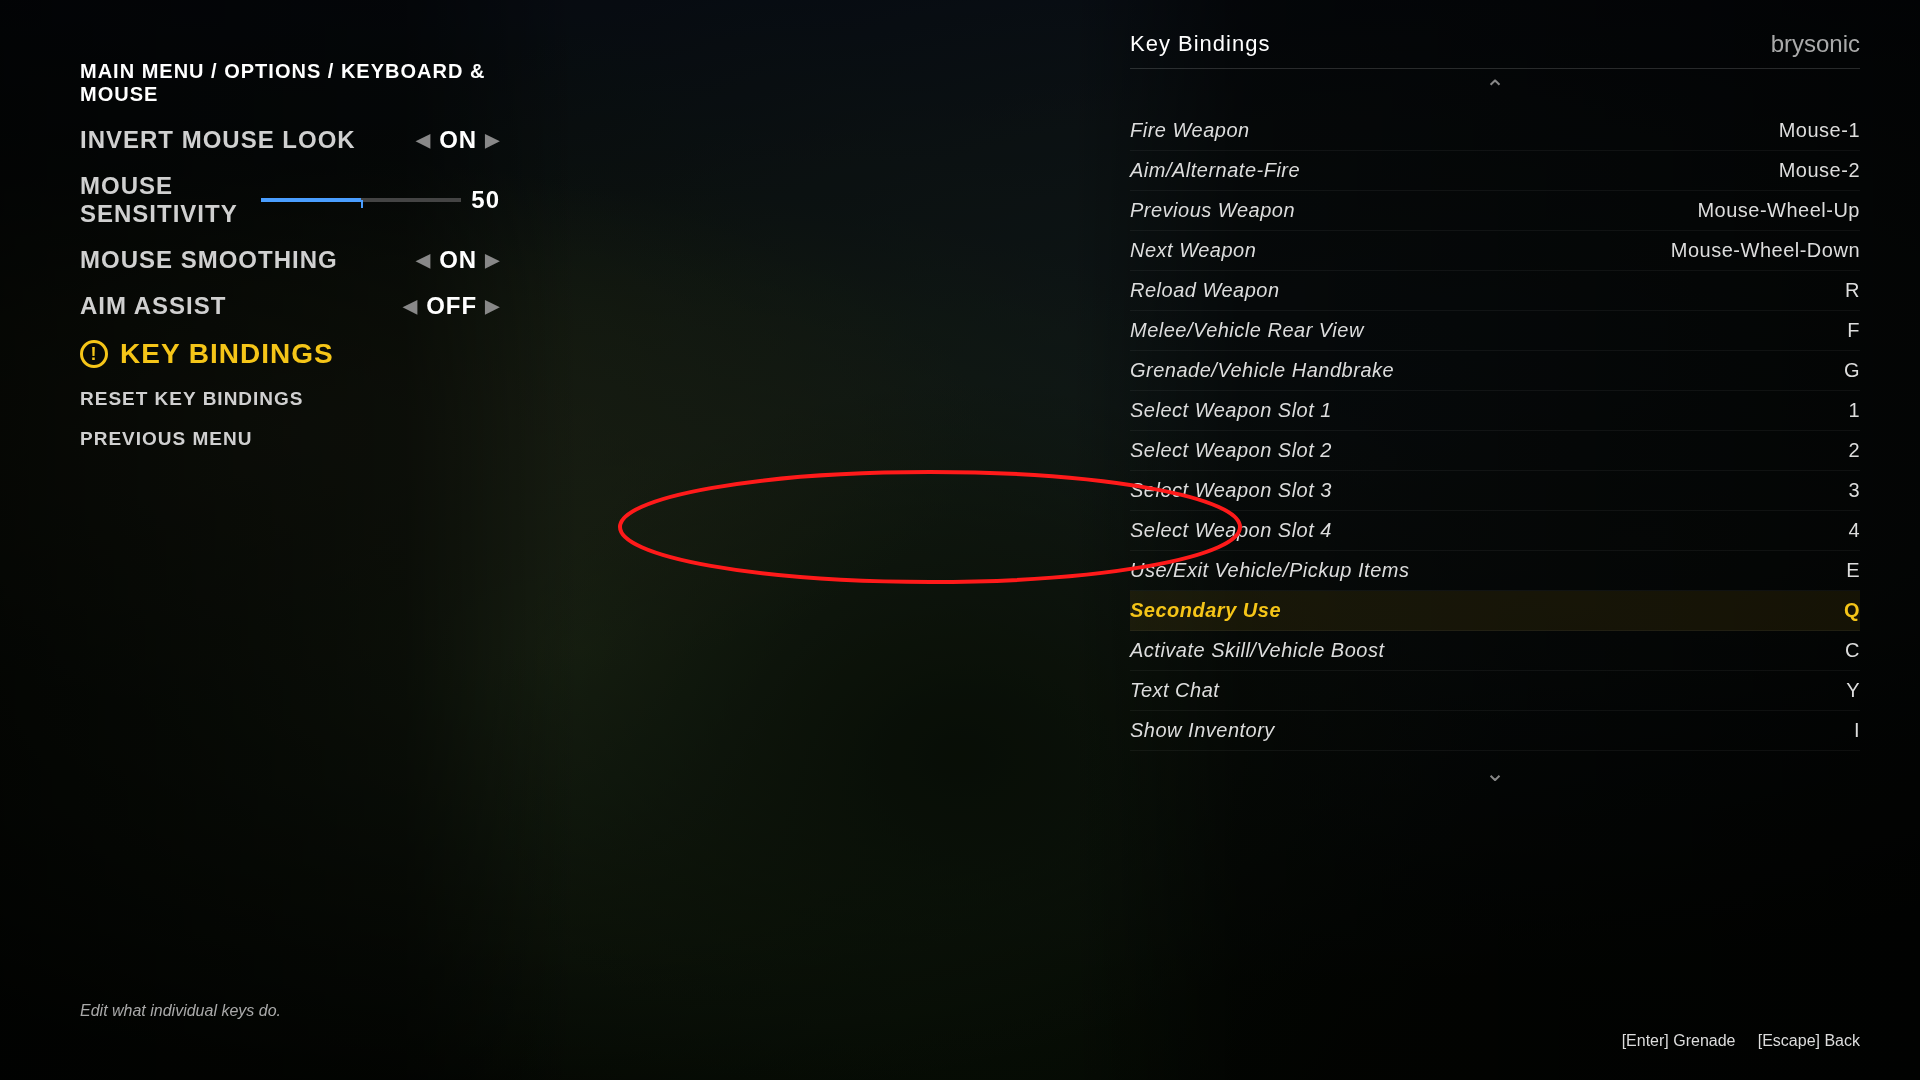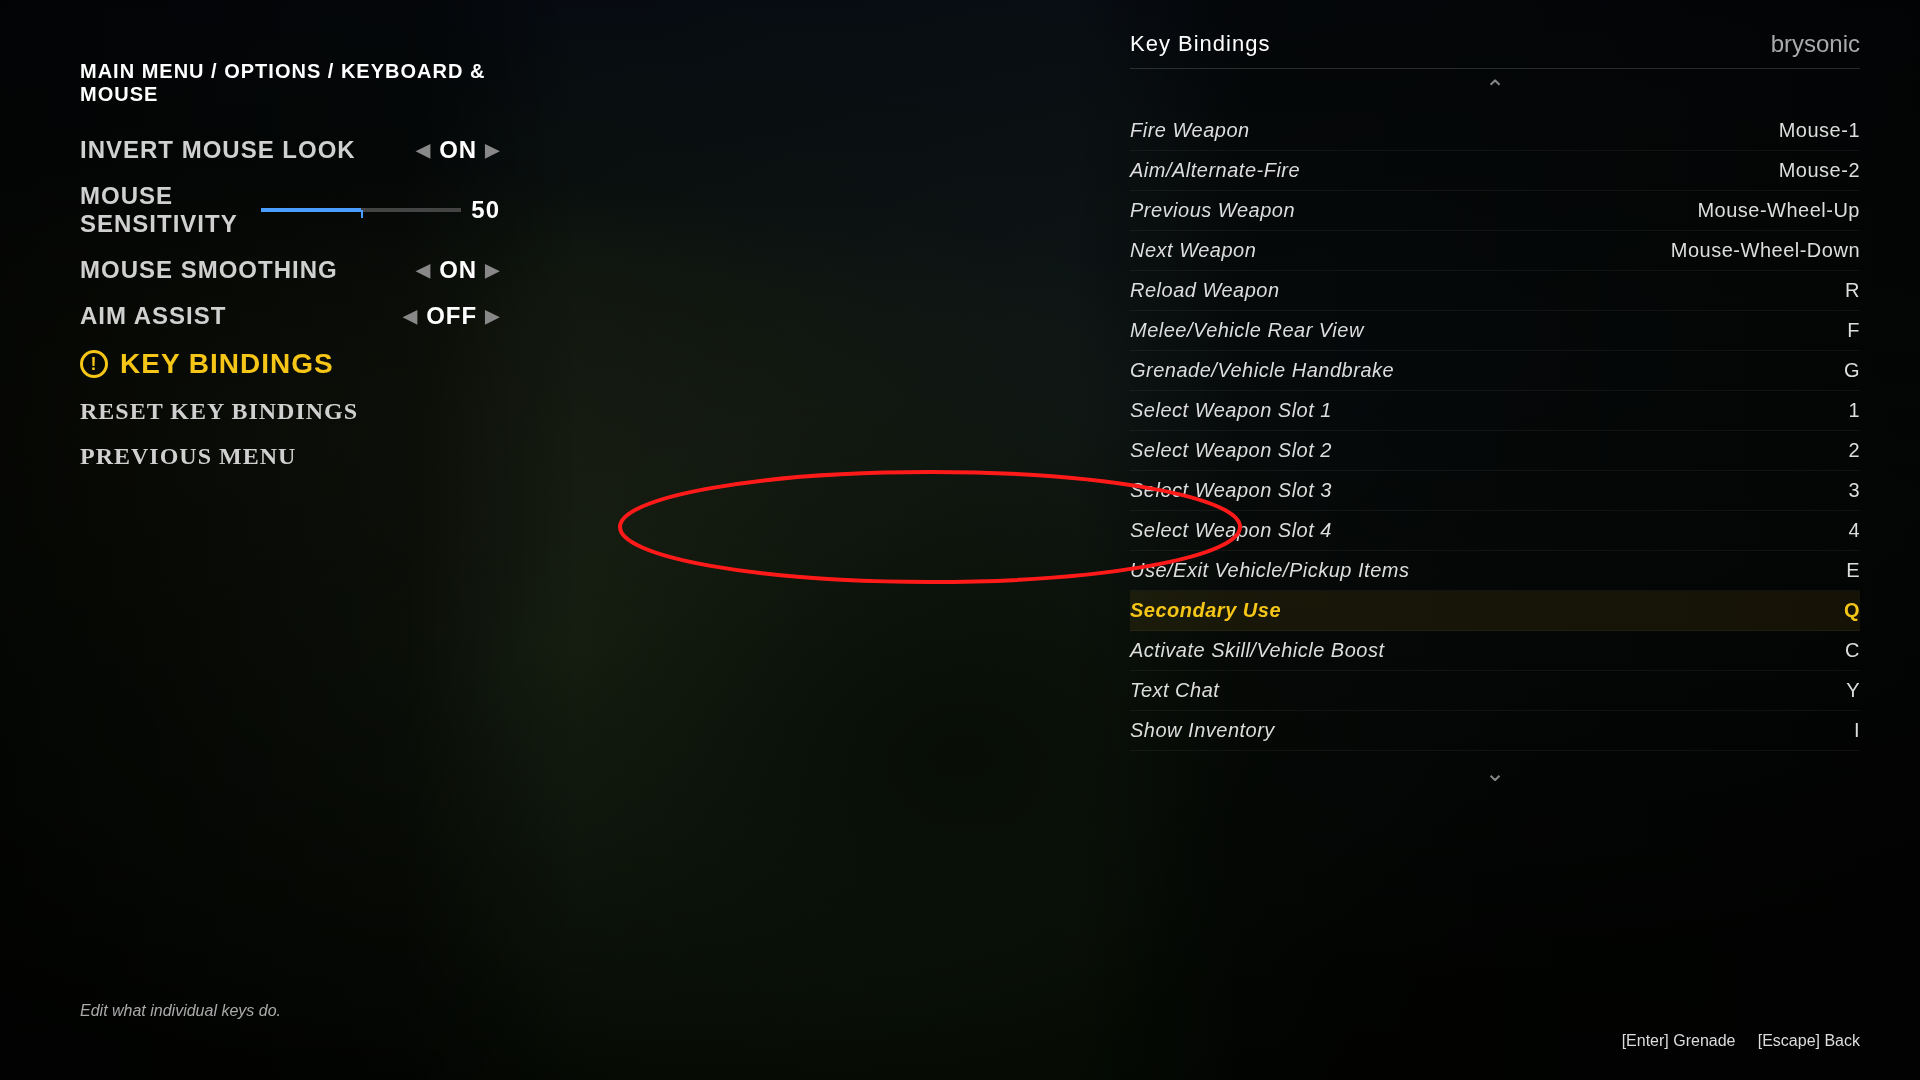--- a/index.html
+++ b/index.html
@@ -55,21 +55,21 @@
       padding: 60px 80px;
       background: linear-gradient(90deg, rgba(0,0,0,0.7) 0%, rgba(0,0,0,0.5) 70%, transparent 100%);
     }
 
     .breadcrumb {
       font-size: 20px;
       color: #ffffff;
       font-weight: bold;
       letter-spacing: 1px;
       text-transform: uppercase;
-      margin-bottom: 30px;
+      margin-bottom: 20px;
       font-family: 'Arial Narrow', Arial, sans-serif;
     }
 
     .menu-item {
       display: flex;
       align-items: center;
       justify-content: space-between;
       margin-bottom: 18px;
       color: #ffffff;
       font-size: 24px;
@@ -147,26 +147,25 @@
       font-size: 18px;
       font-weight: bold;
       color: #f5c518;
       flex-shrink: 0;
     }
 
     .reset-item, .prev-item {
       display: flex;
       margin-bottom: 18px;
       color: #d0d0d0;
-      font-size: 24px;
+      font-size: 19px;
       font-weight: bold;
       text-transform: uppercase;
       letter-spacing: 1px;
       cursor: pointer;
-      font-family: Liberation Serif, serif;
     }
 
     .bottom-hint {
       position: absolute;
       bottom: 60px;
       left: 80px;
       color: #aaaaaa;
       font-size: 16px;
       font-style: italic;
     }

